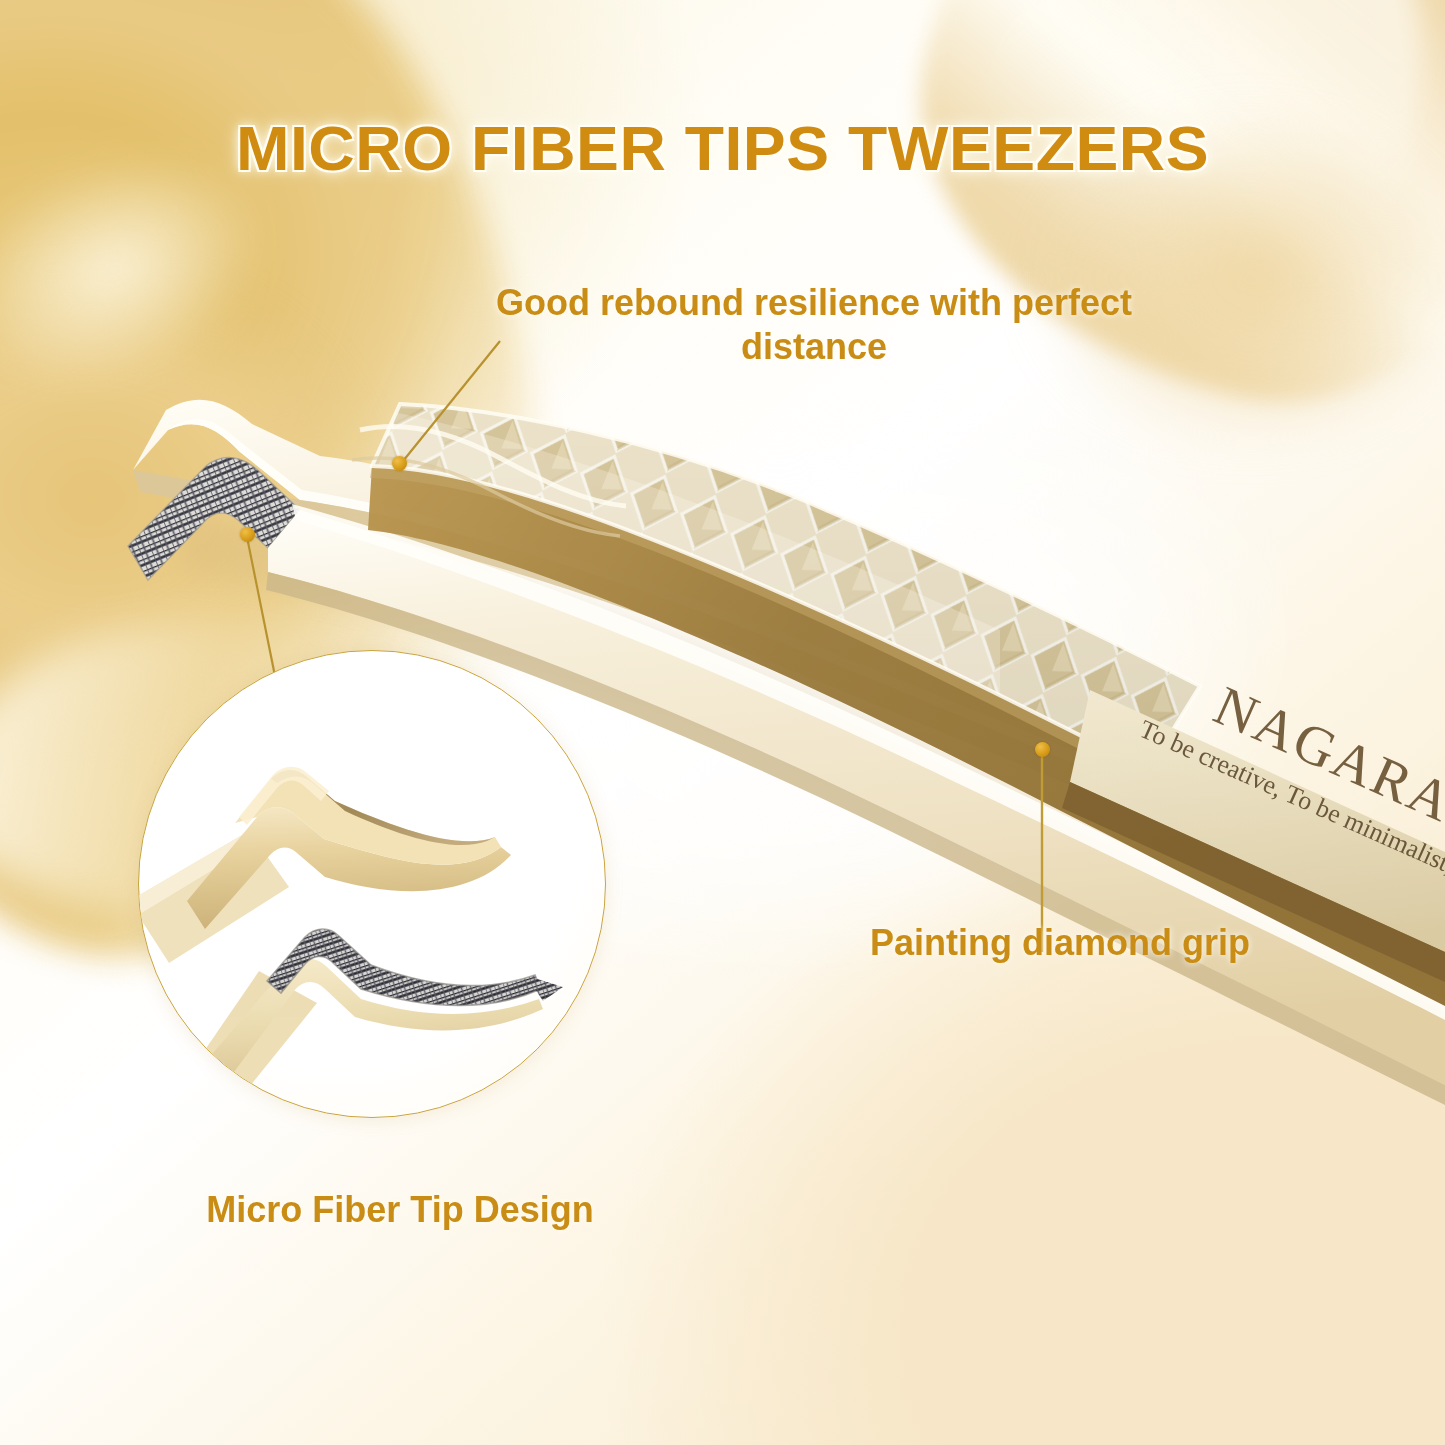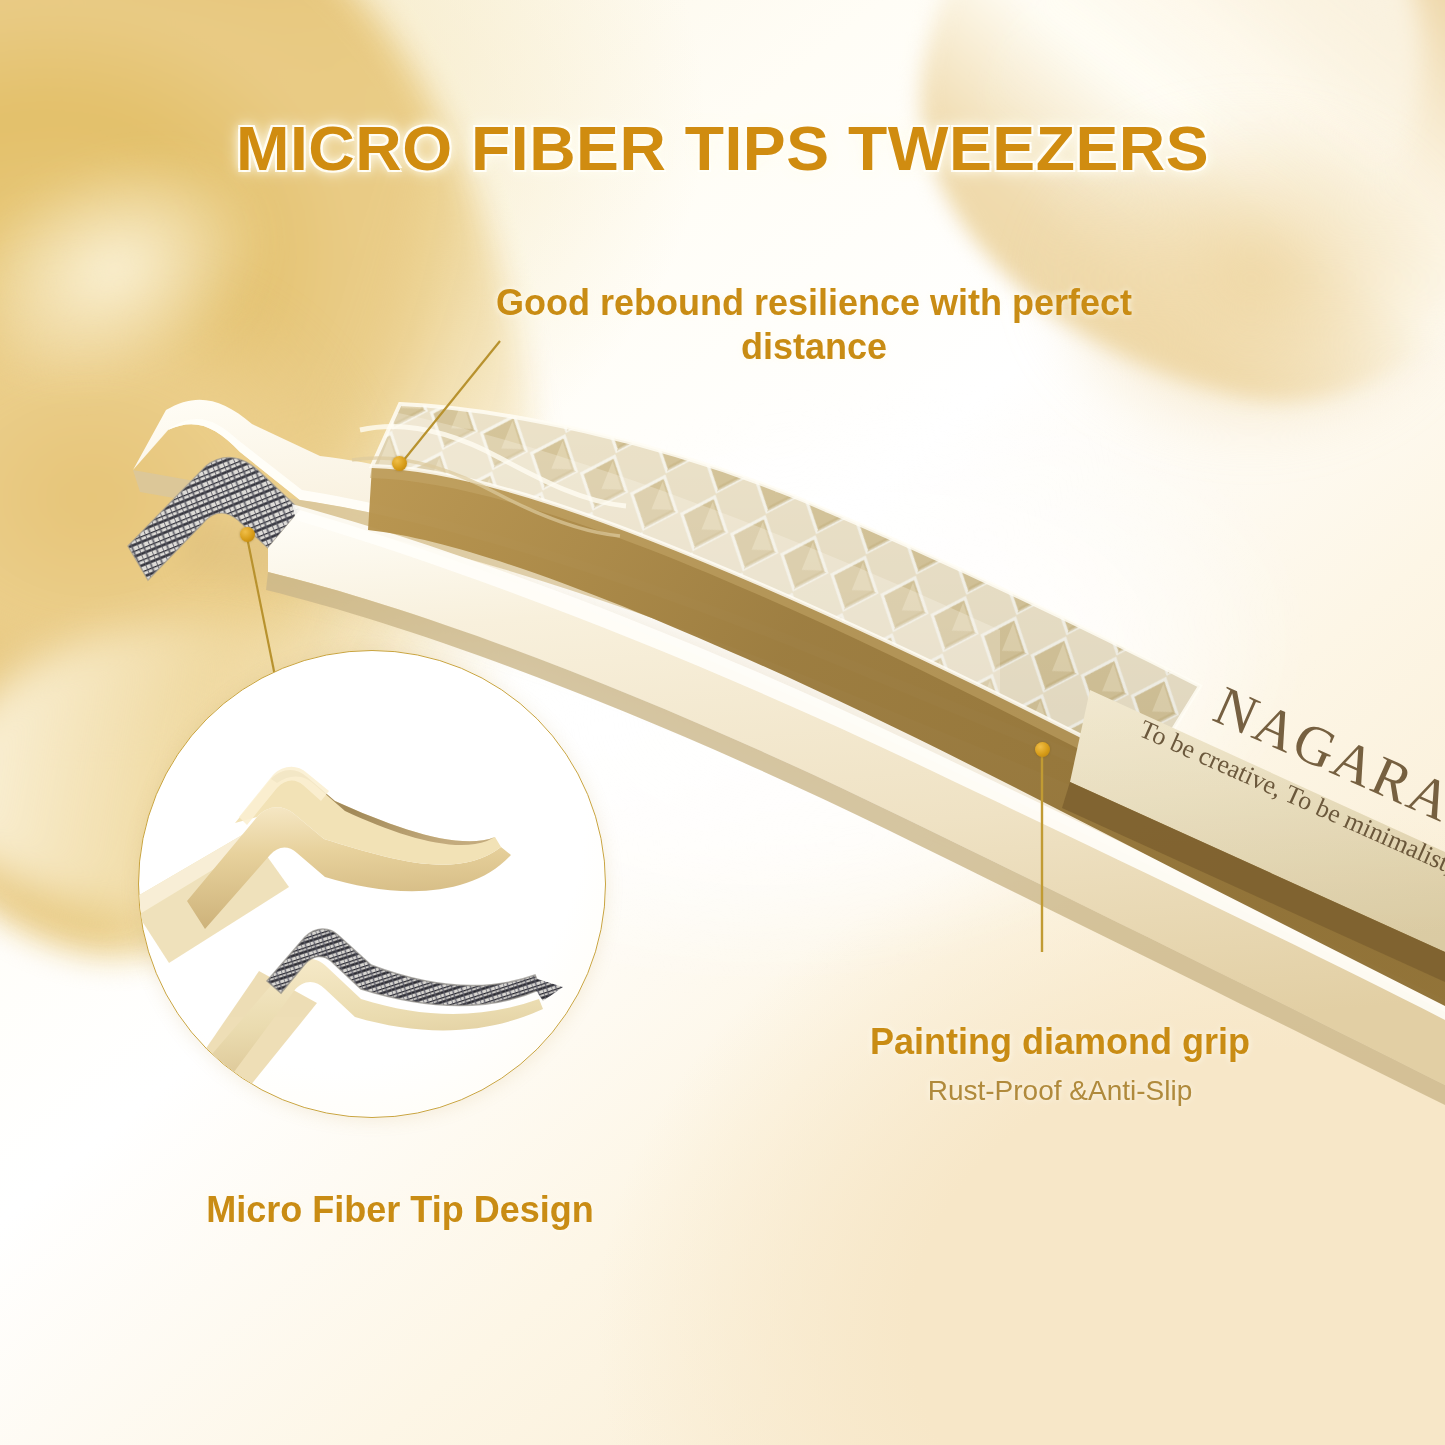--- a/index.html
+++ b/index.html
@@ -93,21 +93,21 @@
   .c-head{
     font-size:36px;font-weight:bold;color:#C98C14;line-height:1.22;
     text-shadow:0 0 7px rgba(255,253,242,.95);
   }
   .c-sub{
     font-size:28px;font-weight:normal;color:#B08A3C;line-height:1.3;margin-top:9px;
     text-shadow:0 0 6px rgba(255,253,242,.9);
   }
 
   #callout-rebound{left:464px;top:281px;width:700px;}
-  #callout-grip{left:760px;top:1020px;width:600px;}
+  #callout-grip{left:760px;top:921px;width:600px;}
   #callout-fiber{left:20px;top:1168px;width:760px;margin-top:20px;}
   .dot{
     position:absolute;width:15px;height:15px;border-radius:50%;
     background:radial-gradient(circle at 35% 32%, #F0BE48 0%, #D79C18 55%, #B57E0C 100%);
     box-shadow:0 0 2px rgba(120,84,10,.5);
   }
 
   
   #product{position:absolute;left:0;top:0;width:1445px;height:1445px;}
 
@@ -342,20 +342,19 @@
   </div>
 
   <div class="title">MICRO FIBER TIPS TWEEZERS</div>
 
   <div class="callout" id="callout-rebound">
     <div class="c-head">Good rebound resilience with perfect distance</div>
   </div>
 
   <div class="callout" id="callout-grip">
     <div class="c-head">Painting diamond grip</div>
-    <div class="c-sub">Rust-Proof &amp;Anti-Slip</div>
   </div>
 
   <div class="callout" id="callout-fiber">
     <div class="c-head">Micro Fiber Tip Design</div>
   </div>
 
 </div>
 
 </body></html>

